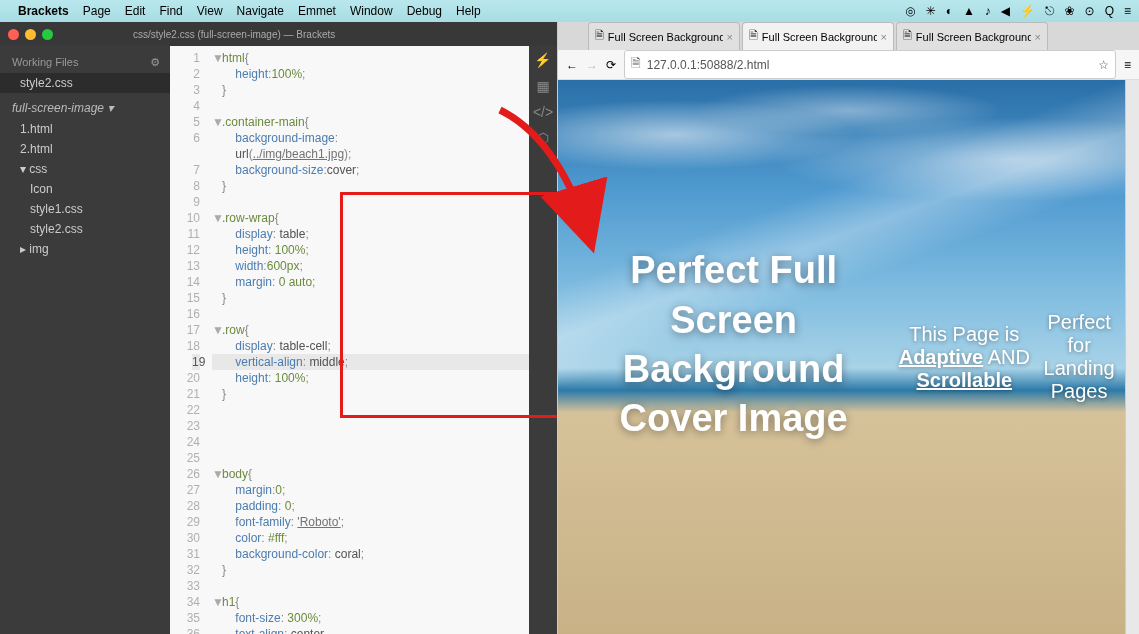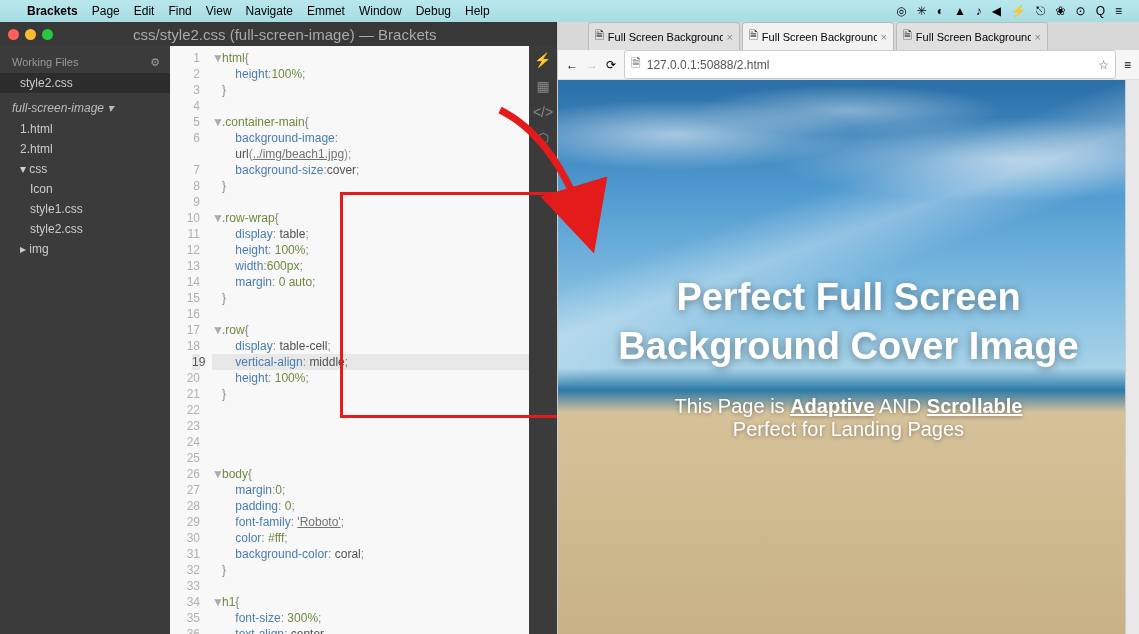--- a/index.html
+++ b/index.html
@@ -1,31 +1,31 @@
 <!DOCTYPE html>
 <html><head>
 <meta charset="utf-8">
 <style>
 * { margin: 0; padding: 0; box-sizing: border-box; font-family: -apple-system, "Helvetica Neue", Arial, sans-serif; }
 html, body { width: 1139px; height: 634px; overflow: hidden; background: #fff; }
 
 
-.mac-menubar { height: 22px; background: linear-gradient(#b8e8ed, #a8dde3); display: flex; align-items: center; font-size: 12px; padding: 0 17px; color: #000; }
+.mac-menubar { height: 22px; background: linear-gradient(#b8e8ed, #a8dde3); display: flex; align-items: center; font-size: 12px; padding: 0 8px; color: #000; }
 .mac-menubar .apple { margin-right: 10px; font-size: 14px; }
 .mac-menubar span { margin-right: 14px; }
 .mac-menubar .app-name { font-weight: bold; }
 .mac-menubar .right-icons { margin-left: auto; display: flex; gap: 10px; font-size: 12px; }
 .mac-menubar .right-icons span { margin-right: 0; }
 
 
 .workspace { display: flex; height: 612px; }
 
 
 .brackets { width: 557px; display: flex; flex-direction: column; background: #2d2d2d; color: #ccc; font-size: 12px; position: relative; }
-.brackets-titlebar { height: 24px; background: #383838; display: flex; align-items: center; padding: 8px 8px; color: #aaa; font-size: 15px; }
+.brackets-titlebar { height: 24px; background: #383838; display: flex; align-items: center; padding: 8px 8px; color: #aaa; font-size: 10px; }
 .traffic { display: flex; gap: 6px; margin-right: 80px; }
 .traffic div { width: 11px; height: 11px; border-radius: 50%; }
 .traffic .r { background: #ff5f57; } .traffic .y { background: #febc2e; } .traffic .g { background: #28c840; }
 
 .brackets-body { display: flex; flex: 1; overflow: hidden; }
 .sidebar { width: 170px; background: #3b3b3b; color: #bbb; font-size: 12px; padding-top: 6px; overflow: hidden; }
 .sidebar-header { padding: 4px 10px 4px 12px; color: #999; font-size: 11px; display: flex; justify-content: space-between; }
 .sidebar-item { padding: 3px 12px 3px 20px; color: #ccc; cursor: default; }
 .sidebar-item.active { background: #2c2c2c; }
 .sidebar-item.sub { padding-left: 30px; }
@@ -62,21 +62,21 @@
 .addr-box { flex: 1; background: #fff; border: 1px solid #ccc; border-radius: 3px; padding: 3px 6px; display: flex; align-items: center; gap: 6px; color: #555; }
 
 .viewport { flex: 1; position: relative; overflow: hidden; }
 .viewport .sky { position: absolute; inset: 0; background: linear-gradient(180deg, #2a6fa8 0%, #4f9ad0 20%, #7fbce0 38%, #a8d3e8 52%, #2d7aa8 56%, #d6c29a 60%, #c8b185 100%); }
 .clouds { position: absolute; top: 0; left: 0; right: 0; height: 55%; background:
   radial-gradient(ellipse 260px 50px at 20% 18%, rgba(255,255,255,0.55), transparent 70%),
   radial-gradient(ellipse 340px 60px at 78% 26%, rgba(255,255,255,0.5), transparent 70%),
   radial-gradient(ellipse 220px 36px at 50% 10%, rgba(255,255,255,0.4), transparent 70%),
   linear-gradient(160deg, transparent 40%, rgba(255,255,255,0.3) 50%, transparent 60%);
 }
-.hero { position: absolute; inset: 0; display: flex; flex-direction: column; align-items: center; justify-content: center; color: #fff; text-align: center; padding: 0 14px; }
+.hero { position: absolute; inset: 0; display: flex; flex-direction: row; align-items: center; justify-content: center; color: #fff; text-align: center; padding: 0 14px; }
 .hero h1 { font-size: 38px; font-weight: 700; line-height: 1.3; text-shadow: 0 2px 8px rgba(0,0,0,0.4); margin-bottom: 24px; }
 .hero p { font-size: 20px; text-shadow: 0 1px 4px rgba(0,0,0,0.4); }
 .hero .u { text-decoration: underline; font-weight: 700; }
 
 .arrow { position: absolute; left: 490px; top: 100px; pointer-events: none; }
 
 .scrollbar-v { position: absolute; right: 0; top: 0; width: 14px; height: 100%; background: #e8e8e8; border-left: 1px solid #ccc; }
 </style>
 </head>
 <body>

